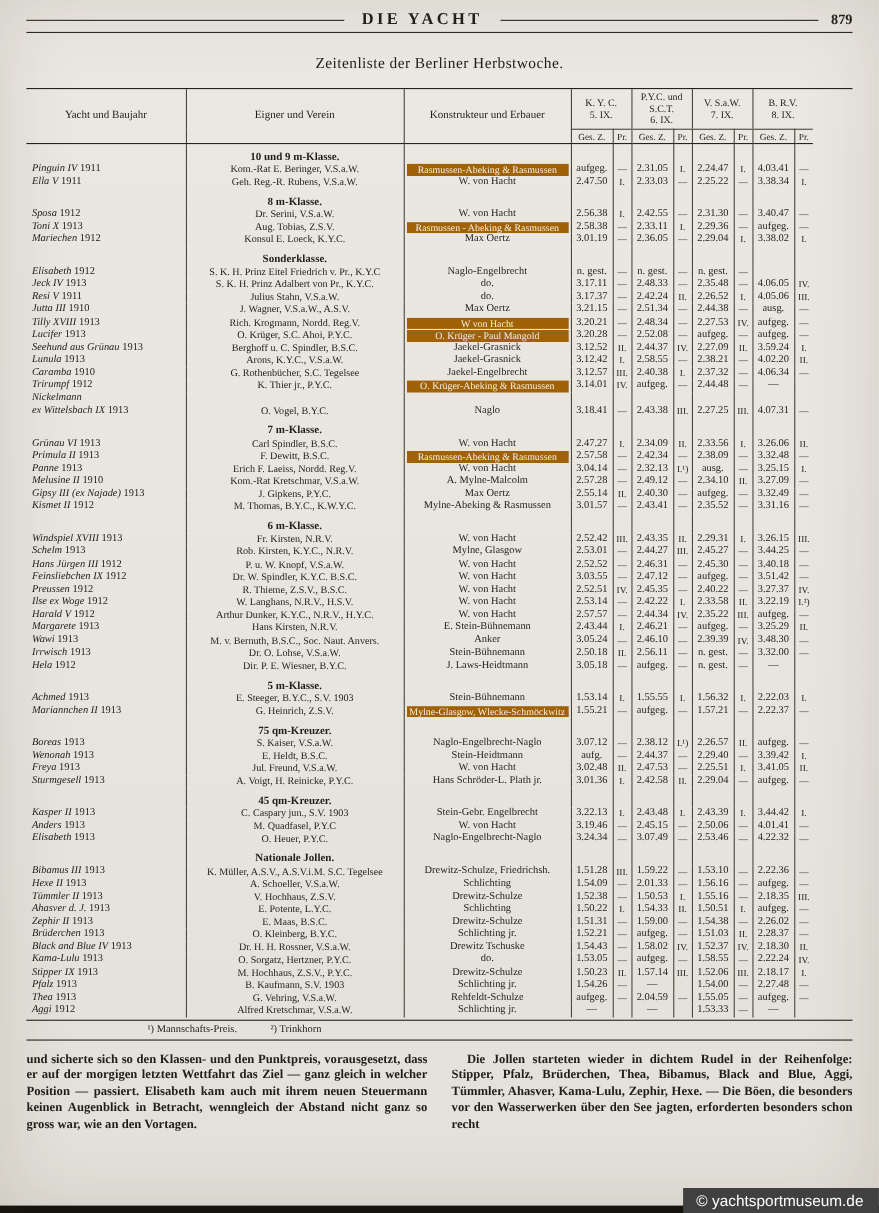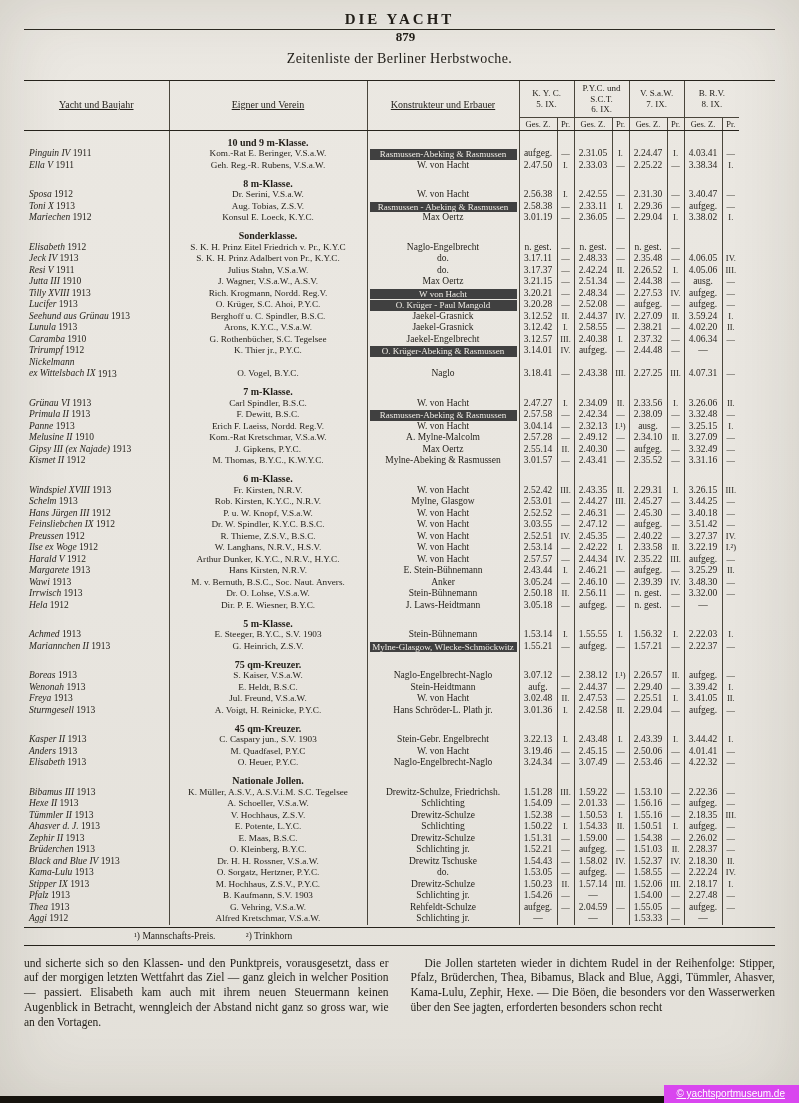--- a/index.html
+++ b/index.html
@@ -8,70 +8,70 @@
     width:799px;height:1103px;position:relative;overflow:hidden;
     background:linear-gradient(180deg,#ebe8e2 0%,#e8e5df 55%,#e3e0d9 100%);
     color:#211e18;
     font-family:"Liberation Serif","DejaVu Serif",serif;
   }
   body::after{content:"";position:absolute;inset:0;pointer-events:none;
     box-shadow:inset 0 0 70px rgba(60,50,30,.14);}
   .page{position:absolute;inset:0;padding:8px 24px 0 24px;}
 
   
-  .masthead{display:flex;align-items:center;height:16px;margin-top:2px;flex-direction:column;}
+  .masthead{display:flex;align-items:center;height:16px;margin-top:2px;}
   .mast-rule{flex:1;border-top:1px solid #2c2922;}
   .mast-title{padding:0 16px;font-weight:bold;font-size:15px;letter-spacing:3px;}
   .mast-page{font-weight:bold;font-size:13px;padding-left:12px;}
   .head-underline{border-top:1px solid #2c2922;margin-top:3px;}
 
   .doc-title{text-align:center;font-weight:normal;font-size:14px;margin:21px 0 13px;letter-spacing:.4px;}
 
   
   .tbl-top-rule{border-top:1.5px solid #26231c;}
   table.results{border-collapse:collapse;table-layout:fixed;width:715px;}
   th,td{padding:0;}
   .bl{border-left:1px solid #4a463c;}
   thead th{font-weight:normal;text-align:center;vertical-align:middle;}
-  th.mainth{font-size:10px;line-height:12px;border-bottom:1.4px solid #26231c;text-decoration:underline;}
+  th.mainth{font-size:10px;line-height:12px;border-bottom:1.4px solid #26231c;}
   th.race{font-size:9px;line-height:10.5px;border-bottom:1px solid #4a463c;padding:2px 0;}
   tr.subrow th{font-size:8.5px;height:13px;border-bottom:1.4px solid #26231c;line-height:12px;margin-left:43px;}
 
   tbody td{
     font-size:9.5px;line-height:11.5px;height:11.5px;vertical-align:bottom;
     white-space:nowrap;overflow:hidden;
   }
   .c-yacht{text-align:left;padding-left:5px;}
   .c-owner{text-align:center;font-size:9.2px;}
   .c-builder{text-align:center;}
   .c-time{text-align:center;}
   .c-pr{text-align:center;font-size:8.5px;}
   .yname{white-space:pre-line;display:inline-block;vertical-align:bottom;font-style:italic;}
   .b{font-weight:normal;}
-  .inv{display:block;background:#404040;color:#f1eee7;margin:0 2px;line-height:10.5px;font-size:9px;}
+  .inv{display:block;background:#a16207;color:#f1eee7;margin:0 2px;line-height:10.5px;font-size:9px;}
   td.section-td{padding-top:6px;height:18px;vertical-align:bottom;}
   td.section-title{font-weight:bold;font-size:10px;text-align:center;}
 
   .tbl-bottom-rule{border-top:1px solid #26231c;margin-top:2px;}
   .footnote{font-size:9.5px;margin:3px 0 4px 110px;}
   .footnote .fn2{margin-left:28px;}
   .mid-rule{border-top:1px solid #26231c;}
 
   
   .cols{display:flex;gap:22px;margin-top:10px;}
-  .col{flex:1;font-size:11.5px;line-height:14.8px;text-align:justify;}
+  .col{flex:1;font-size:11.5px;line-height:14.8px;text-align:justify;font-weight:bold;}
   .col p{margin:0;}
   .col p.indent{text-indent:14px;}
 
   .bottom-bar{position:absolute;left:0;bottom:0;width:100%;height:7px;background:#14120e;}
   .watermark{
     position:absolute;right:0;bottom:0;z-index:2;
-    background:#d946ef;color:#ffffff;
+    background:#404040;color:#ffffff;
     font-family:"Liberation Sans","DejaVu Sans",sans-serif;
-    font-size:10px;padding:3px 14px 4px 12px;text-decoration:underline;
+    font-size:14px;padding:3px 14px 4px 12px;
   }
 </style>
 </head>
 <body>
 
 <div class="page">
 
   <div class="masthead">
     <div class="mast-rule"></div>
     <div class="mast-title">DIE YACHT</div>

